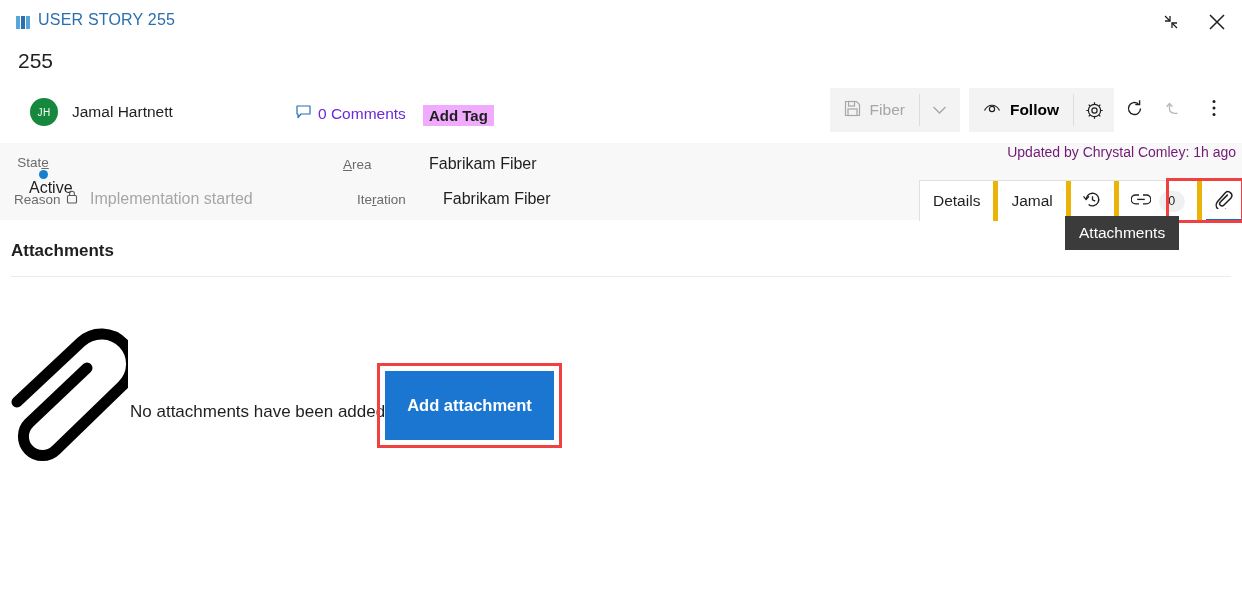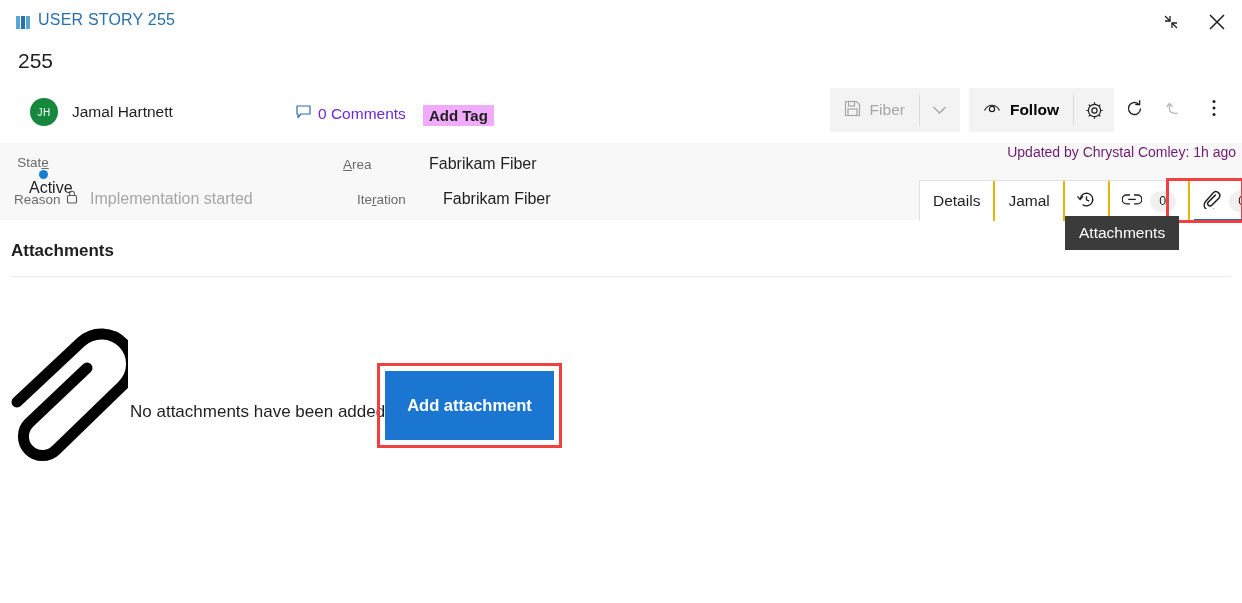--- a/index.html
+++ b/index.html
@@ -96,21 +96,21 @@
   
   .tabbar{
     position:absolute; left:919px; top:180px;
     display:flex; align-items:stretch; height:41px;
     border-top:1px solid #e0e0e0; border-left:1px solid #e0e0e0;
     background:#fff;
   }
   .tab{
     display:flex; align-items:center; justify-content:center; gap:8px;
     padding:0 13px; font-size:15.5px; color:#1f1f1f; cursor:pointer;
-    border-right:2px solid #eab308; position:relative;
+    border-right:5px solid #eab308; position:relative;
   }
   .tab.icon-tab{ padding:0 12px; }
   .tab.last{ border-right:none; padding-right:16px; }
   .tab .count{
     background:#f0f0f0; border-radius:11px; min-width:26px; height:21px;
     display:flex; align-items:center; justify-content:center;
     font-size:12.5px; color:#1f1f1f;
   }
   .tab.active::after{
     content:""; position:absolute; left:4px; right:4px; bottom:-1px;

